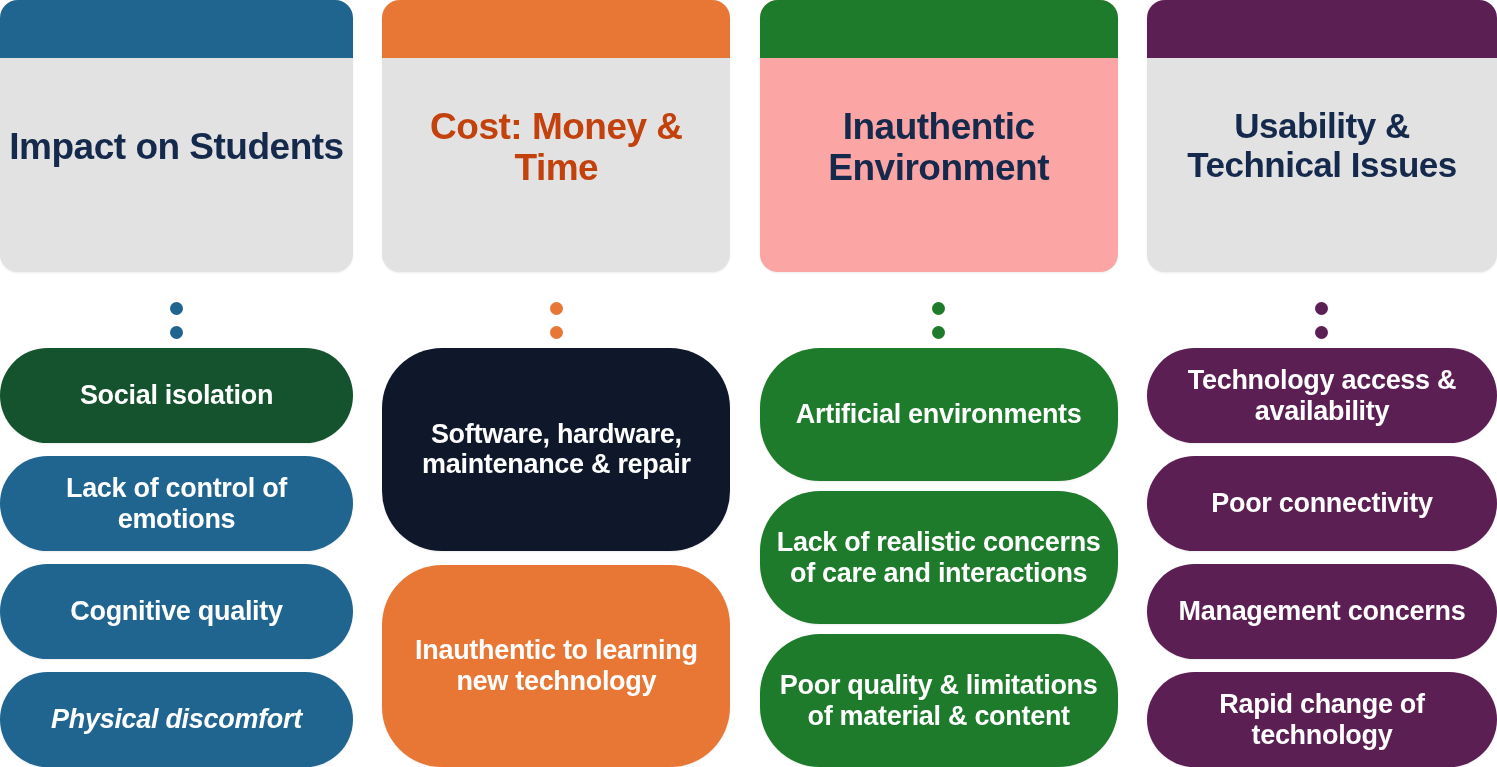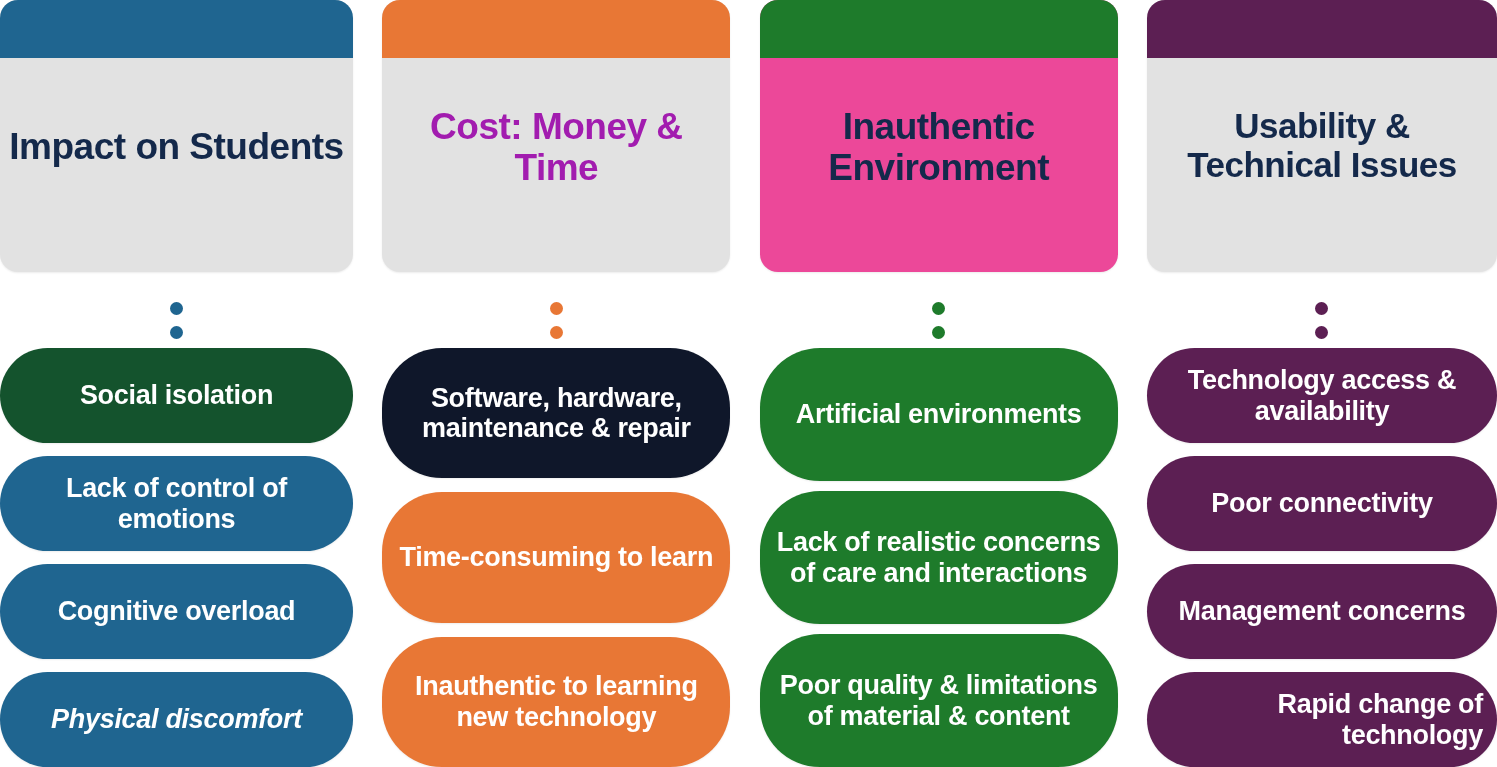--- a/index.html
+++ b/index.html
@@ -130,43 +130,42 @@
       <div class="header-strip" style="background: rgb(31, 101, 144);"></div>
       <div class="header-title" style="color: rgb(20, 41, 75);">Impact on Students</div>
     </div>
     <div class="dots">
       <div class="dot" style="background: rgb(31, 101, 144);"></div>
       <div class="dot" style="background: rgb(31, 101, 144);"></div>
     </div>
     <div class="pill-list">
       <div class="pill" style="background: #14532d;">Social isolation</div>
       <div class="pill" style="background: rgb(31, 101, 144);">Lack of control of emotions</div>
-      <div class="pill" style="background: rgb(31, 101, 144);">Cognitive overload</div>
+      <div class="pill" style="background: rgb(31, 101, 144);">Cognitive quality</div>
       <div class="pill" style="background: rgb(31, 101, 144); font-style: italic;">Physical discomfort</div>
     </div>
   </div>
 
   <div class="column col-1">
     <div class="header-card" style="background: rgb(226, 226, 226);">
       <div class="header-strip" style="background: rgb(232, 119, 53);"></div>
-      <div class="header-title" style="color: #a21caf;">Cost: Money &amp; Time</div>
+      <div class="header-title" style="color: #c2410c;">Cost: Money &amp; Time</div>
     </div>
     <div class="dots">
       <div class="dot" style="background: rgb(232, 119, 53);"></div>
       <div class="dot" style="background: rgb(232, 119, 53);"></div>
     </div>
     <div class="pill-list">
       <div class="pill" style="background: #0f172a;">Software, hardware, maintenance &amp; repair</div>
-      <div class="pill" style="background: rgb(232, 119, 53);">Time-consuming to learn</div>
       <div class="pill" style="background: rgb(232, 119, 53);">Inauthentic to learning new technology</div>
     </div>
   </div>
 
   <div class="column col-2">
-    <div class="header-card" style="background: #ec4899;">
+    <div class="header-card" style="background: #fca5a5;">
       <div class="header-strip" style="background: rgb(30, 123, 43);"></div>
       <div class="header-title" style="color: rgb(20, 41, 75);">Inauthentic Environment</div>
     </div>
     <div class="dots">
       <div class="dot" style="background: rgb(30, 123, 43);"></div>
       <div class="dot" style="background: rgb(30, 123, 43);"></div>
     </div>
     <div class="pill-list">
       <div class="pill" style="background: rgb(30, 123, 43);">Artificial environments</div>
       <div class="pill" style="background: rgb(30, 123, 43);">Lack of realistic concerns of care and interactions</div>
@@ -180,17 +179,17 @@
       <div class="header-title" style="color: rgb(20, 41, 75);">Usability &amp; Technical Issues</div>
     </div>
     <div class="dots">
       <div class="dot" style="background: rgb(92, 31, 83);"></div>
       <div class="dot" style="background: rgb(92, 31, 83);"></div>
     </div>
     <div class="pill-list">
       <div class="pill" style="background: rgb(92, 31, 83);">Technology access &amp; availability</div>
       <div class="pill" style="background: rgb(92, 31, 83);">Poor connectivity</div>
       <div class="pill" style="background: rgb(92, 31, 83);">Management concerns</div>
-      <div class="pill" style="background: rgb(92, 31, 83); text-align: right;">Rapid change of technology</div>
+      <div class="pill" style="background: rgb(92, 31, 83);">Rapid change of technology</div>
     </div>
   </div>
 
 </div>
 
 </body></html>

